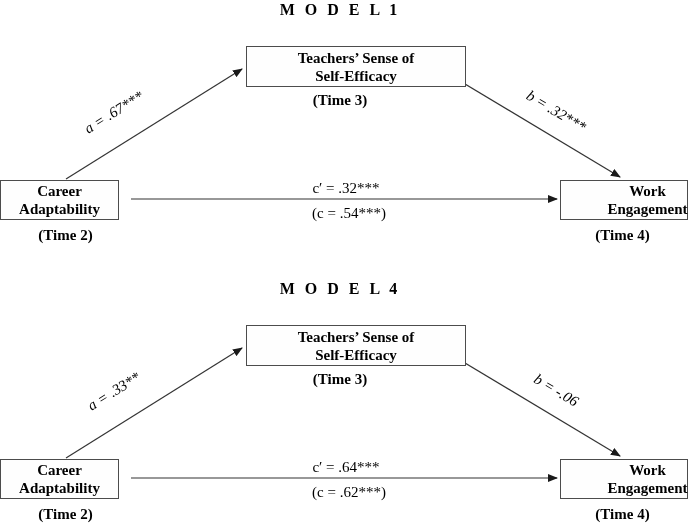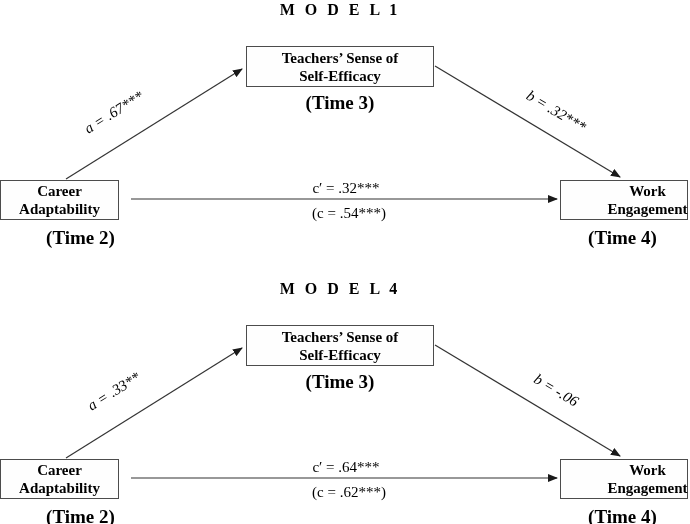--- a/index.html
+++ b/index.html
@@ -18,29 +18,29 @@
     position: absolute; left: 240px; top: 1px; width: 200px;
     text-align: center; font-weight: bold; font-size: 16px; letter-spacing: 3px;
     white-space: nowrap;
   }
   .box {
     position: absolute; box-sizing: border-box;
     border: 1.4px solid #4c4c4c; background: #fefefe;
     display: flex; flex-direction: column; align-items: center; justify-content: center;
     font-weight: bold; font-size: 15px; line-height: 18px; text-align: center;
   }
-  .box-mediator  { left: 246px; top: 46px;  width: 188px; height: 41px; }
+  .box-mediator  { left: 246px; top: 46px;  width: 220px; height: 41px; }
   .box-predictor { left: 0px;   top: 180px; width: 119px; height: 40px; }
   .box-outcome   { left: 560px; top: 180px; width: 128px; height: 40px; padding-left: 47px; }
   .time-label {
-    position: absolute; font-weight: bold; font-size: 19px; text-align: center;
+    position: absolute; font-weight: bold; font-size: 15px; text-align: center;
     white-space: nowrap;
   }
   .time-mediator  { left: 246px; top: 92px;  width: 188px; }
-  .time-predictor { left: 0px;   top: 227px; width: 131px; margin-left: 15px; }
+  .time-predictor { left: 0px;   top: 227px; width: 131px; }
   .time-outcome   { left: 557px; top: 227px; width: 131px; }
   .path-label {
     position: absolute; font-size: 15px; text-align: center; white-space: nowrap;
   }
   .path-a { left: 58px;  top: 104px; width: 112px; font-style: italic; transform: rotate(-32deg); }
   .path-b { left: 500px; top: 103px; width: 112px; font-style: italic; transform: rotate(31deg); }
   .path-c-prime { left: 276px; top: 180px; width: 140px; }
   .path-c-total { left: 279px; top: 205px; width: 140px; }
   svg line { stroke: #333333; stroke-width: 1.2; }
 </style>

